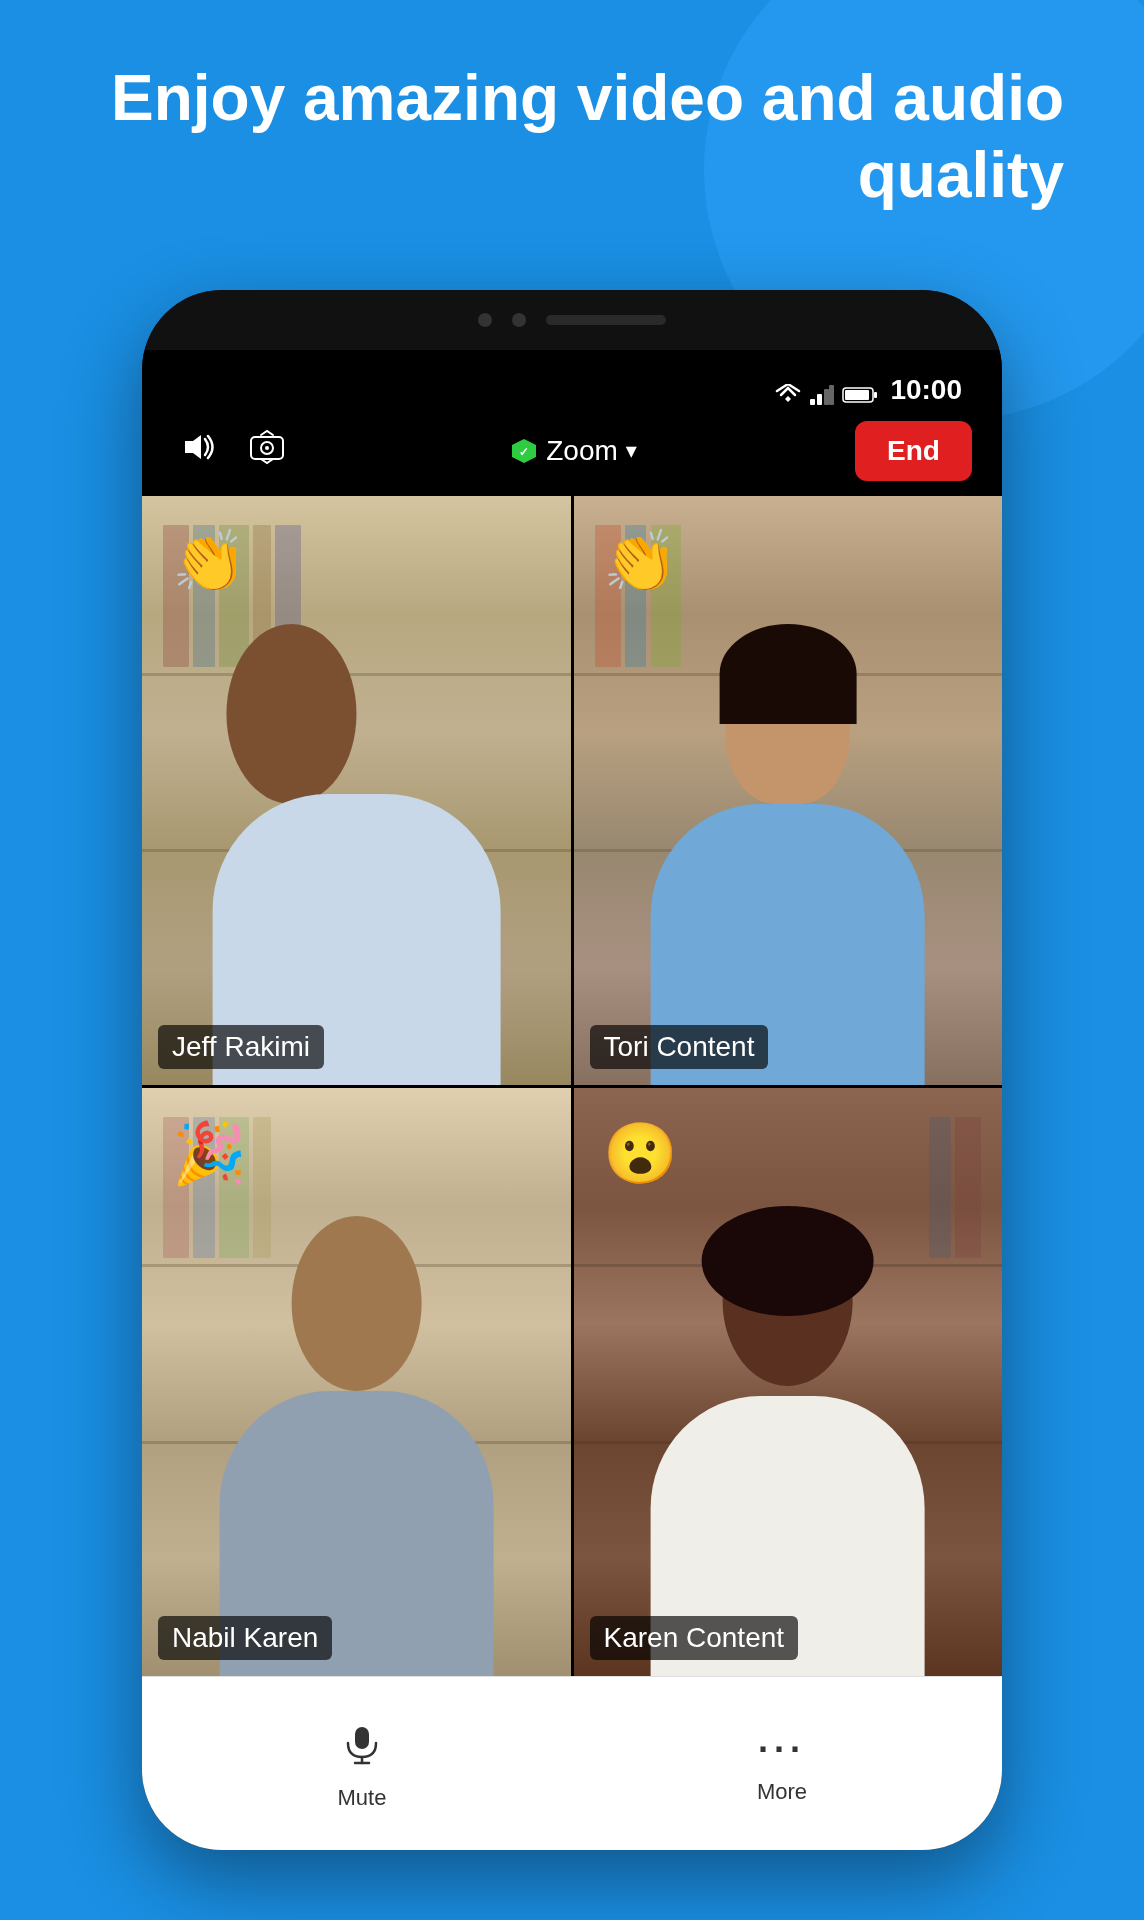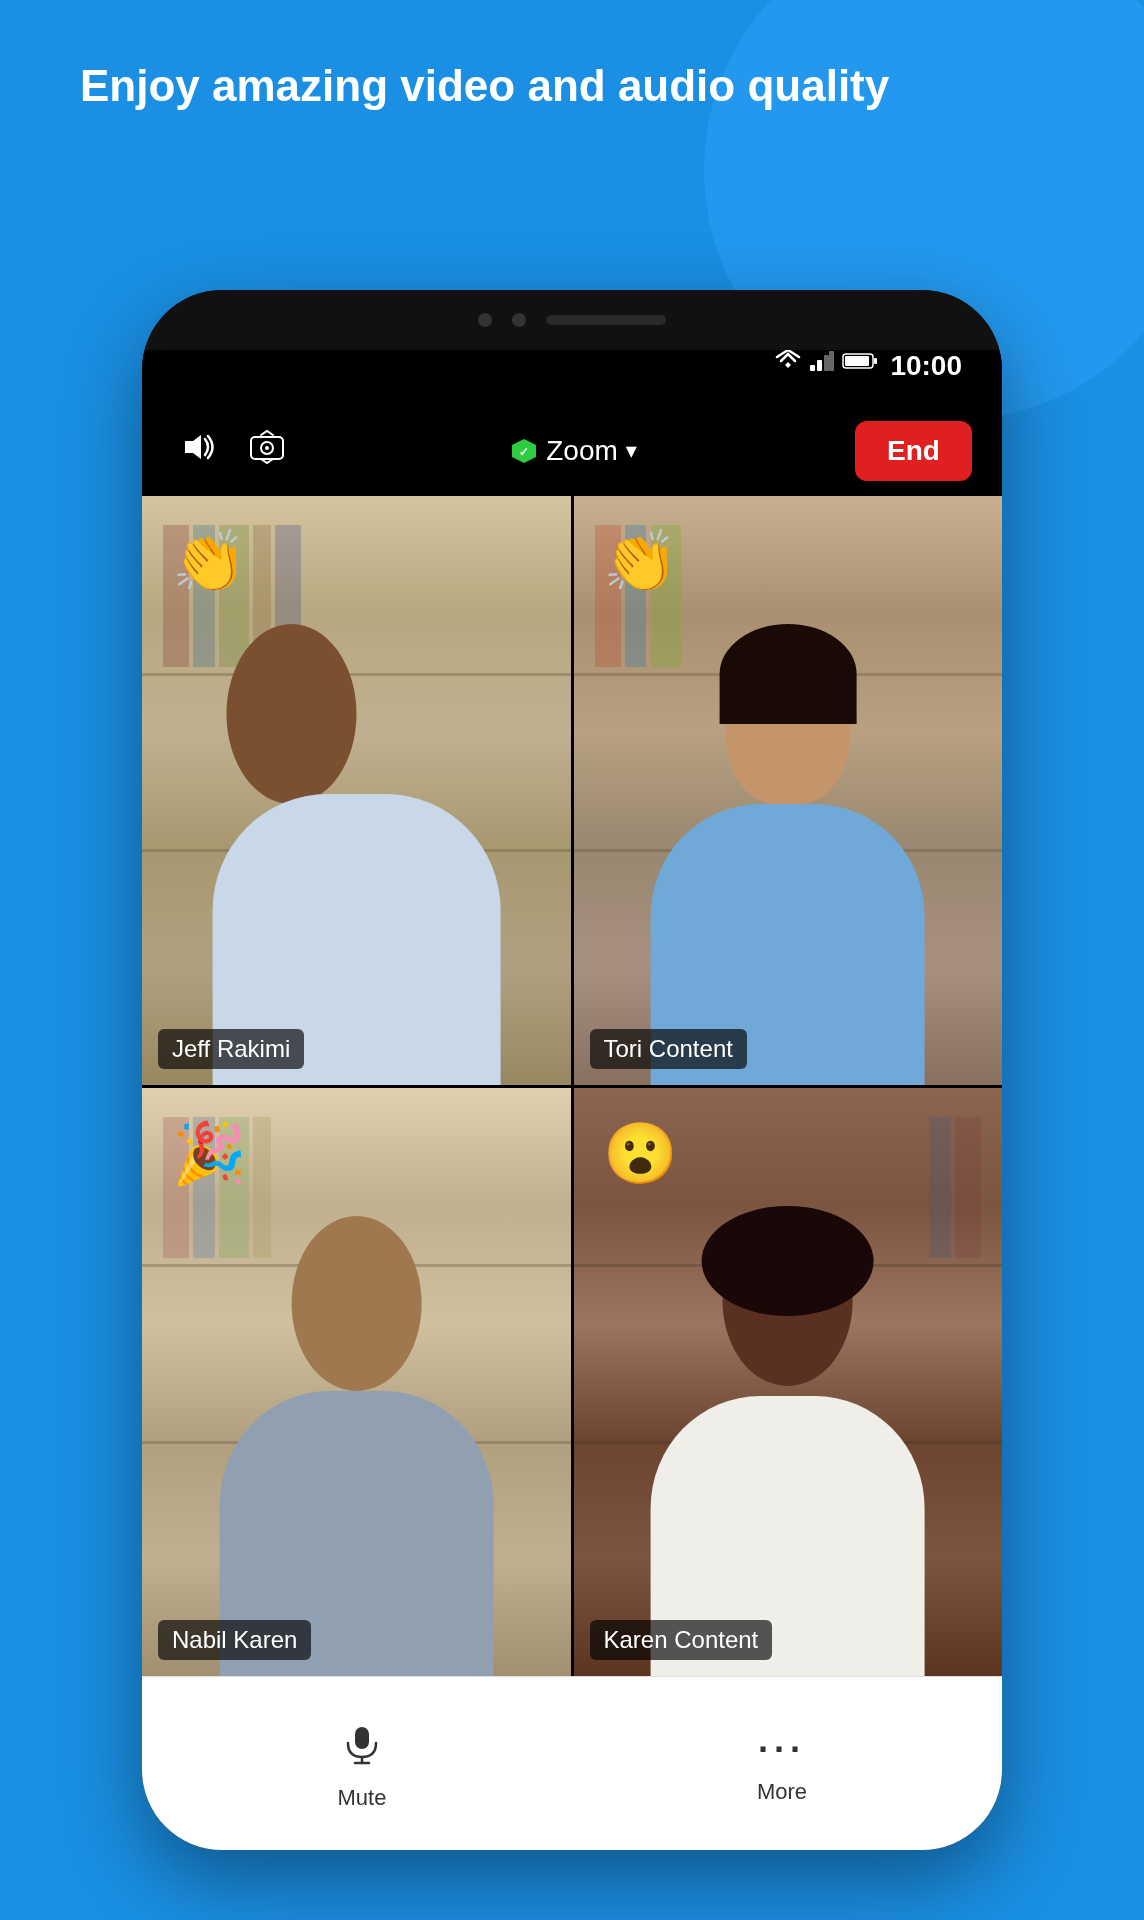--- a/index.html
+++ b/index.html
@@ -20,23 +20,23 @@
       height: 500px;
       background: #2a9ff5;
       border-radius: 50%;
       opacity: 0.6;
     }
 
     .hero-text {
       position: absolute;
       top: 60px;
       left: 0; right: 0;
-      text-align: left;
-      color: white;
-      font-size: 44px;
+      text-align: right;
+      color: white;
+      font-size: 64px;
       font-weight: 700;
       line-height: 1.2;
       padding: 0 80px;
       z-index: 2;
     }
 
     
     .phone {
       position: absolute;
       top: 290px;
@@ -71,21 +71,21 @@
       width: 120px; height: 10px;
       background: #2a2a2a;
       border-radius: 5px;
     }
 
     
     .status-bar {
       background: #000;
       height: 56px;
       display: flex;
-      align-items: flex-start;
+      align-items: flex-end;
       justify-content: flex-end;
       padding: 0 40px;
       gap: 12px;
     }
     .status-time {
       color: white;
       font-size: 28px;
       font-weight: 600;
     }
     .status-icons {
@@ -159,21 +159,21 @@
       font-size: 60px;
       z-index: 5;
     }
 
     .name-tag {
       position: absolute;
       bottom: 16px;
       left: 16px;
       background: rgba(0,0,0,0.65);
       color: white;
-      font-size: 24px;
+      font-size: 28px;
       padding: 6px 14px;
       border-radius: 6px;
       font-weight: 500;
       z-index: 5;
       margin-top: 19px;
     }
 
     
     .face-container {
       position: absolute;

